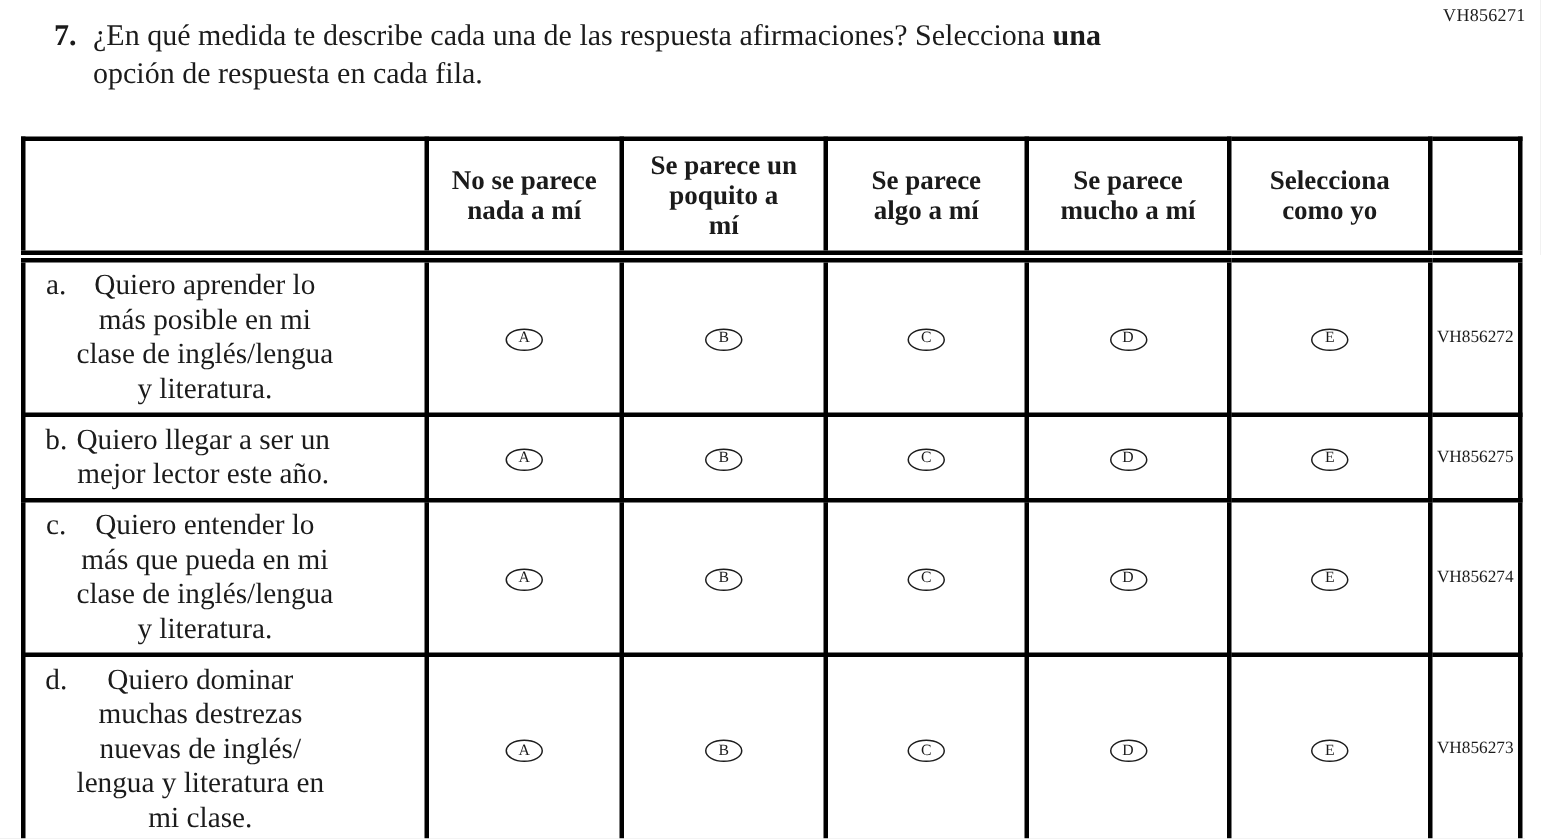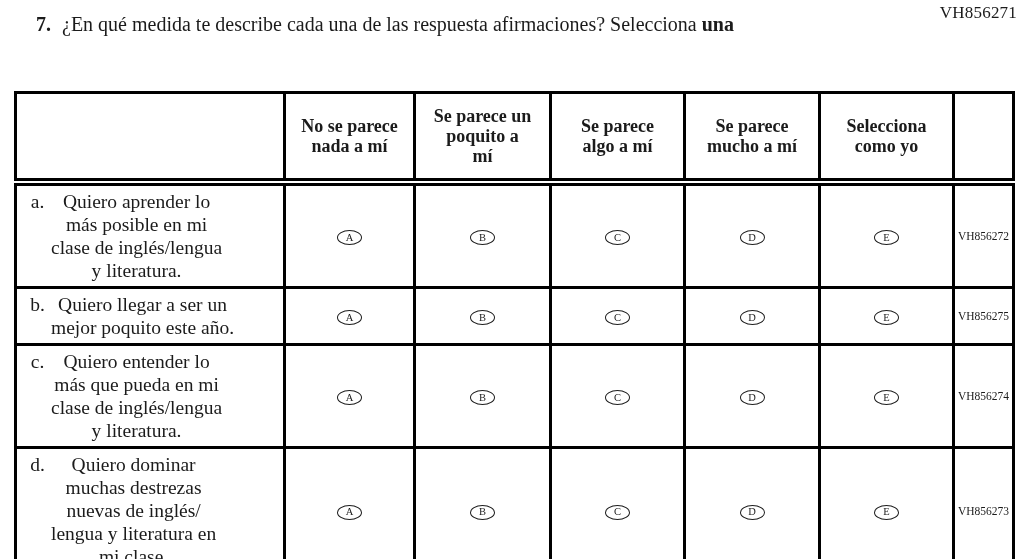--- a/index.html
+++ b/index.html
@@ -10,21 +10,21 @@
     height: 559px;
     background: #ffffff;
     font-family: "Liberation Serif", "DejaVu Serif", serif;
     color: #1b1b1b;
     overflow: hidden;
   }
   .top-code {
     position: absolute;
     top: 3px;
     right: 10px;
-    font-size: 17px;
+    font-size: 12px;
     letter-spacing: 0.2px;
     text-align: center;
   }
   .question {
     position: absolute;
     top: 12px;
     left: 36px;
     display: flex;
     font-size: 20px;
     line-height: 25px;
@@ -48,21 +48,21 @@
   }
   table.survey thead th {
     border-bottom: 8px double #000;
     height: 78px;
     font-weight: bold;
     font-size: 18px;
     line-height: 20px;
     text-align: center;
     vertical-align: middle;
     white-space: pre-line;
-    padding: 12px 1px;
+    padding: 0 1px;
   }
   table.survey tbody td {
     text-align: center;
     vertical-align: middle;
   }
   td.stem-cell {
     text-align: left;
     vertical-align: top;
     padding: 4px 4px 4px 7px;
   }
@@ -90,21 +90,21 @@
 </style>
 </head>
 <body>
 
 <div class="page">
 
   <div class="top-code">VH856271</div>
 
   <div class="question">
     <span class="qnum">7.</span>
-    <div class="qtext"><span>¿En qué medida te describe cada una de las respuesta afirmaciones? Selecciona</span> <b>una</b><br></div>
+    <div class="qtext"><span>¿En qué medida te describe cada una de las respuesta afirmaciones? Selecciona</span> <b>una</b><br><span>opción de respuesta en cada fila.</span></div>
   </div>
 
   <div class="table-wrap">
     <table class="survey">
       <colgroup>
         <col style="width:269px">
           <col style="width:130px">
           <col style="width:136px">
           <col style="width:134px">
           <col style="width:135px">
@@ -144,21 +144,21 @@
           <td><span class="bubble">C</span></td>
           <td><span class="bubble">D</span></td>
           <td><span class="bubble">E</span></td>
           <td class="code-cell">VH856272</td>
         </tr>
         <tr class="row-b">
           <td class="stem-cell">
             <div class="stem-flex">
               <span class="stem-letter">b.</span>
               <span class="stem-text">Quiero llegar a ser un
-mejor poquito este año.</span>
+mejor lector este año.</span>
             </div>
           </td>
           <td><span class="bubble">A</span></td>
           <td><span class="bubble">B</span></td>
           <td><span class="bubble">C</span></td>
           <td><span class="bubble">D</span></td>
           <td><span class="bubble">E</span></td>
           <td class="code-cell">VH856275</td>
         </tr>
         <tr class="row-c">

